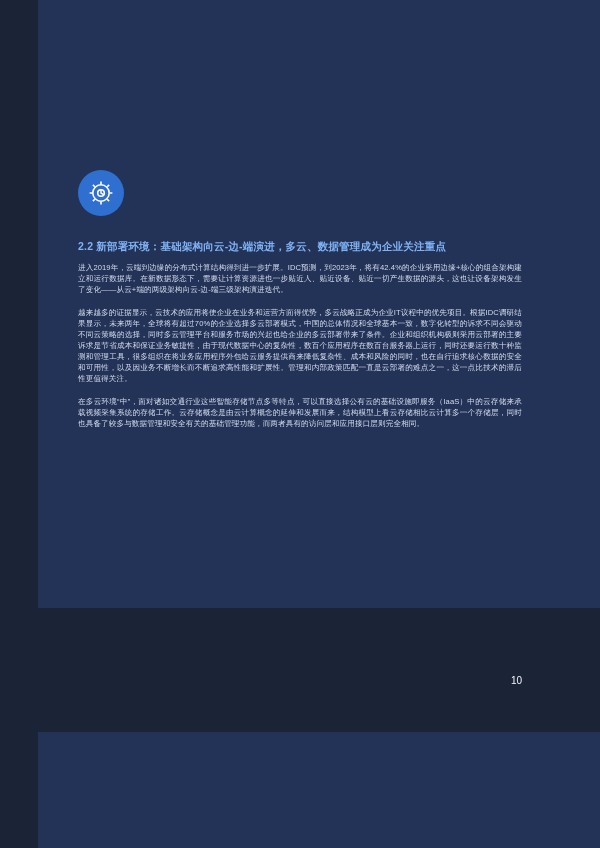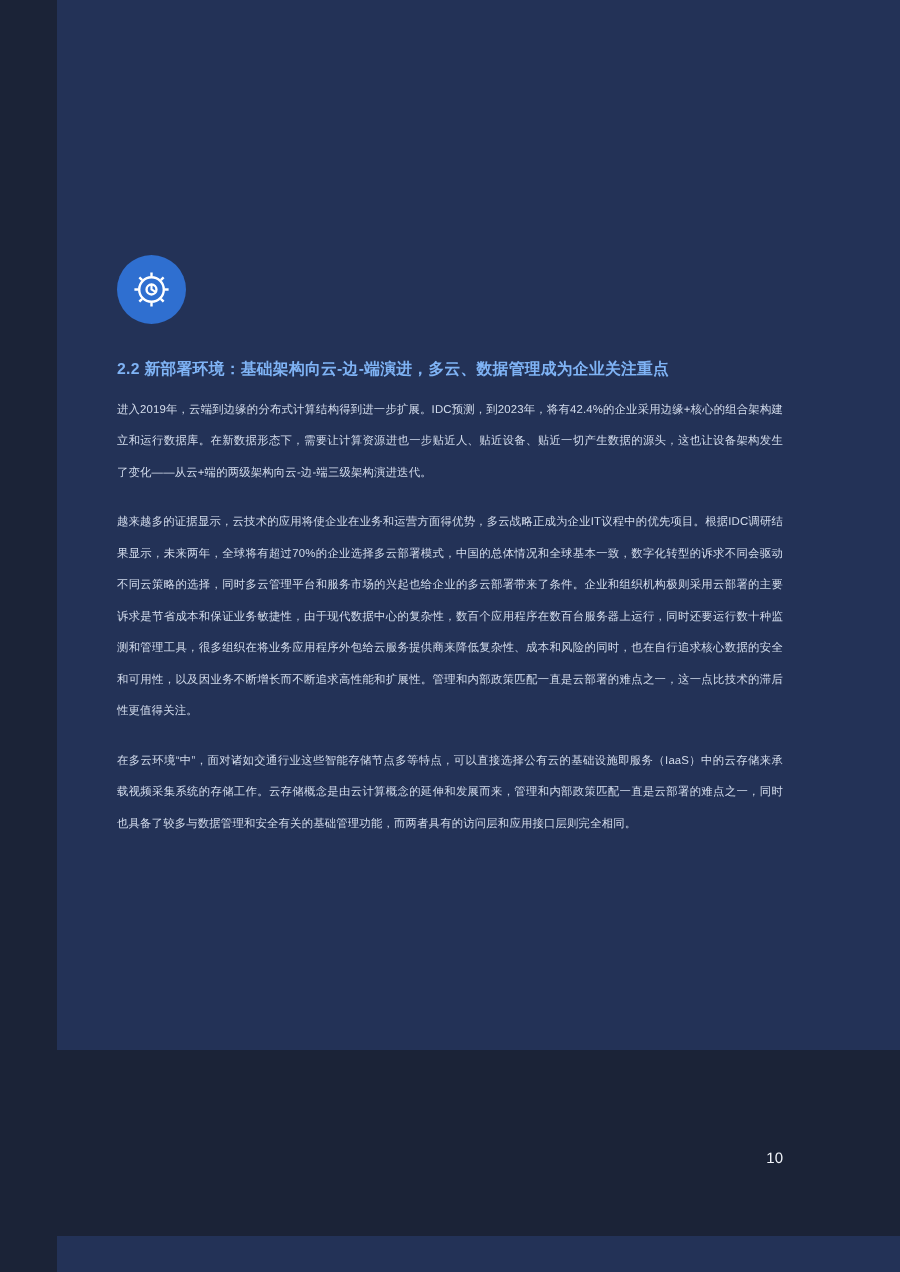--- a/index.html
+++ b/index.html
@@ -9,21 +9,21 @@
   body {
     width: 600px;
     height: 848px;
     background: #1b2337;
     font-family: "Liberation Sans", "DejaVu Sans", sans-serif;
     overflow: hidden;
   }
   .page {
     position: relative;
     width: 600px;
-    height: 824px;
+    height: 732px;
     background: #7f1d1d;
     box-sizing: border-box;
   }
   
   .left-strip {
     position: absolute;
     left: 0;
     top: 0;
     width: 38px;
     height: 848px;
@@ -90,21 +90,21 @@
     line-height: 16px;
   }
   .body-copy {
     position: absolute;
     left: 0;
     top: 262px;
     width: 444px;
   }
   .para {
     font-size: 7.6px;
-    line-height: 21px;
+    line-height: 11px;
     color: #d3dcec;
     text-align: justify;
     margin: 0 0 12px 0;
     letter-spacing: 0.1px;
   }
   .page-number {
     position: absolute;
     right: 78px;
     bottom: 46px;
     font-size: 10px;
@@ -136,20 +136,20 @@
           <path d="M13 9.8 L13 13 L15.6 14.6" fill="none" stroke="#ffffff" stroke-width="1.4" stroke-linecap="round"></path>
         </svg>
       </span>
     </div>
 
     <div class="section-title">2.2 新部署环境：基础架构向云-边-端演进，多云、数据管理成为企业关注重点</div>
 
     <div class="body-copy">
       <p class="para">进入2019年，云端到边缘的分布式计算结构得到进一步扩展。IDC预测，到2023年，将有42.4%的企业采用边缘+核心的组合架构建立和运行数据库。在新数据形态下，需要让计算资源进也一步贴近人、贴近设备、贴近一切产生数据的源头，这也让设备架构发生了变化——从云+端的两级架构向云-边-端三级架构演进迭代。</p>
       <p class="para">越来越多的证据显示，云技术的应用将使企业在业务和运营方面得优势，多云战略正成为企业IT议程中的优先项目。根据IDC调研结果显示，未来两年，全球将有超过70%的企业选择多云部署模式，中国的总体情况和全球基本一致，数字化转型的诉求不同会驱动不同云策略的选择，同时多云管理平台和服务市场的兴起也给企业的多云部署带来了条件。企业和组织机构极则采用云部署的主要诉求是节省成本和保证业务敏捷性，由于现代数据中心的复杂性，数百个应用程序在数百台服务器上运行，同时还要运行数十种监测和管理工具，很多组织在将业务应用程序外包给云服务提供商来降低复杂性、成本和风险的同时，也在自行追求核心数据的安全和可用性，以及因业务不断增长而不断追求高性能和扩展性。管理和内部政策匹配一直是云部署的难点之一，这一点比技术的滞后性更值得关注。</p>
-      <p class="para">在多云环境“中”，面对诸如交通行业这些智能存储节点多等特点，可以直接选择公有云的基础设施即服务（IaaS）中的云存储来承载视频采集系统的存储工作。云存储概念是由云计算概念的延伸和发展而来，管理和内部政策匹配一直是云部署的难点之一，同时也具备了较多与数据管理和安全有关的基础管理功能，而两者具有的访问层和应用接口层则完全相同。</p>
+      <p class="para">在多云环境“中”，面对诸如交通行业这些智能存储节点多等特点，可以直接选择公有云的基础设施即服务（IaaS）中的云存储来承载视频采集系统的存储工作。云存储概念是由云计算概念的延伸和发展而来，结构模型上看云存储相比云计算多一个存储层，同时也具备了较多与数据管理和安全有关的基础管理功能，而两者具有的访问层和应用接口层则完全相同。</p>
     </div>
 
   </div>
 
   <div class="page-number">10</div>
 
 </div>
 
 </body></html>

